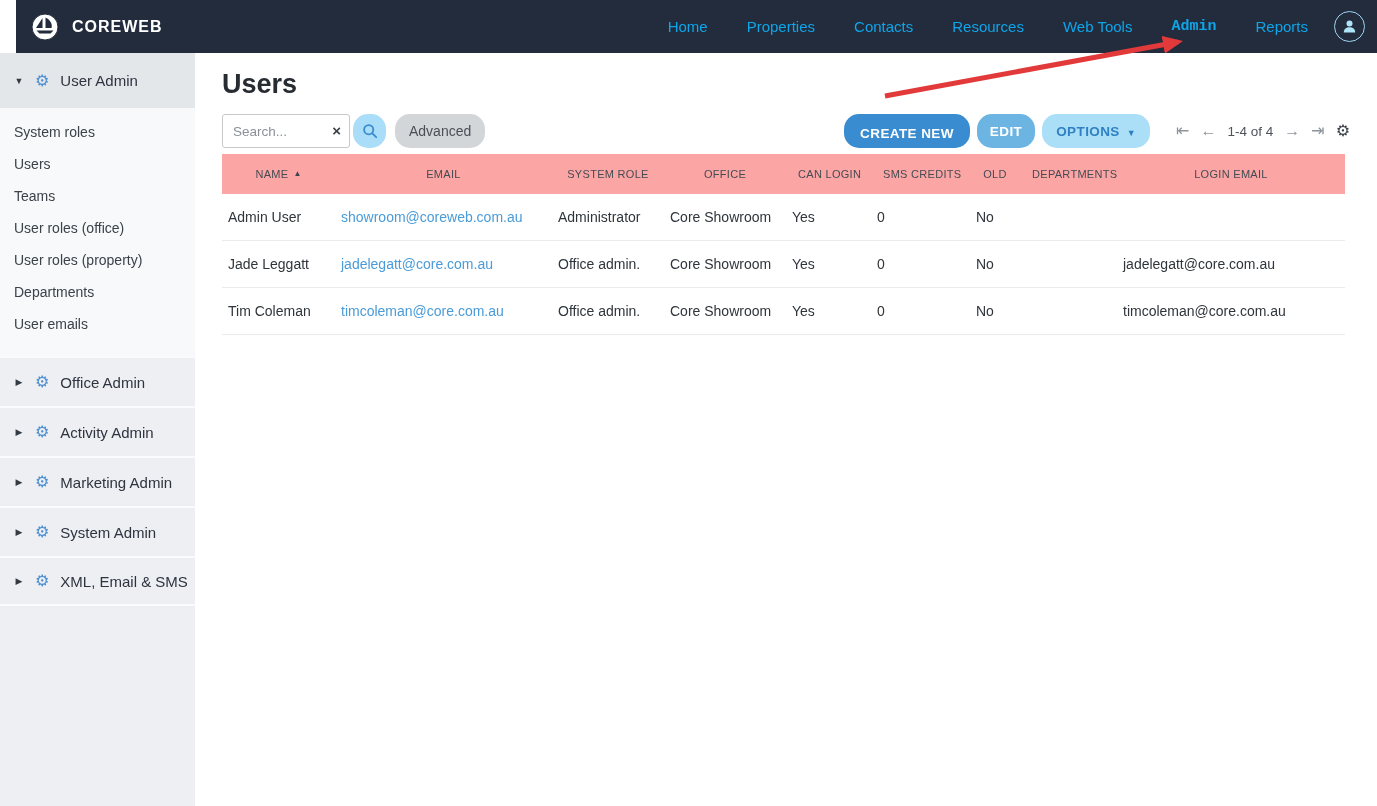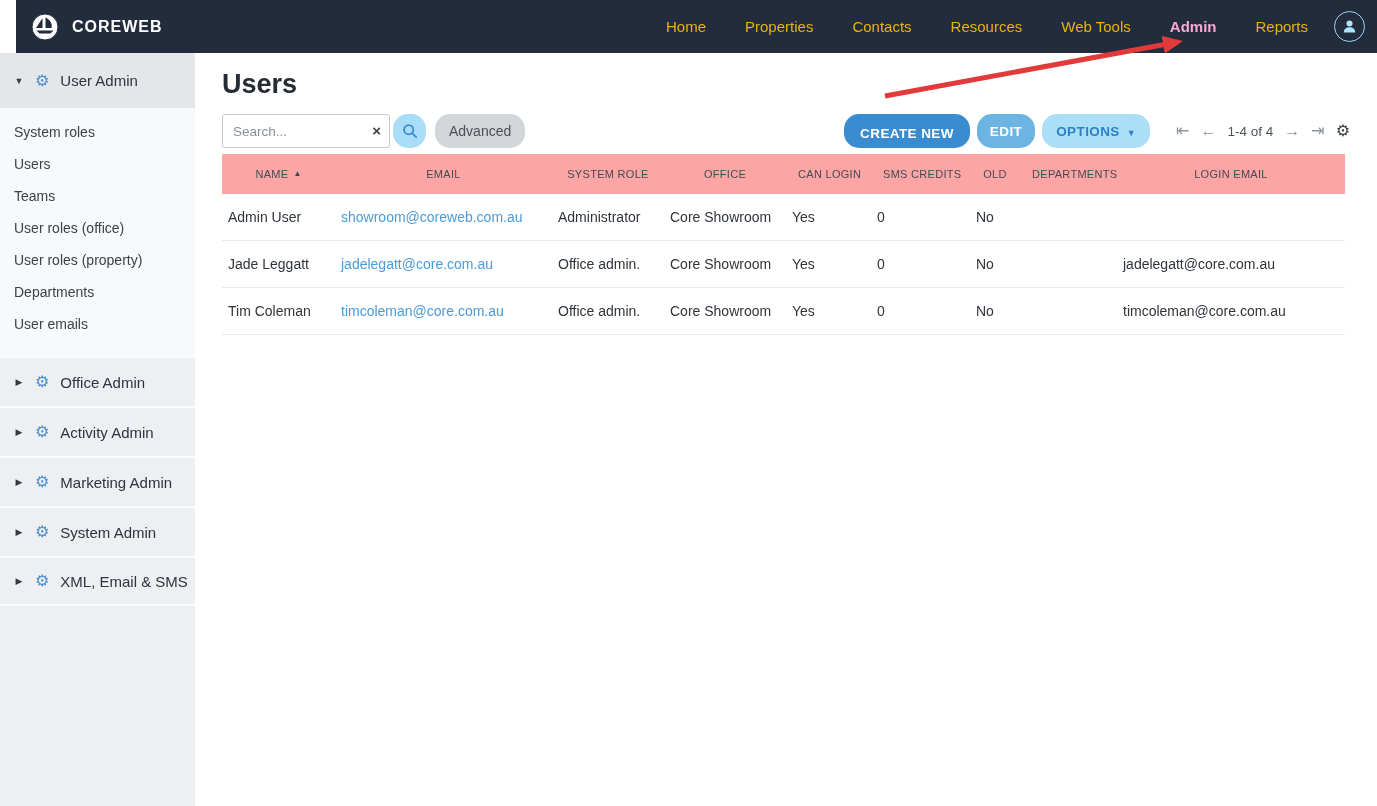--- a/index.html
+++ b/index.html
@@ -5,22 +5,22 @@
   * { margin:0; padding:0; box-sizing:border-box; }
   html,body { width:1377px; height:806px; overflow:hidden; background:#fff;
     font-family:"Liberation Sans","DejaVu Sans",sans-serif; }
 
   
   .topbar { height:53px; background:#222c3d; display:flex; align-items:center;
     padding:0 12px 0 14px; position:relative; z-index:5;margin-left:16px; }
   .brand { display:flex; align-items:center; gap:12px; }
   .brand-name { color:#ffffff; font-size:16px; font-weight:bold; letter-spacing:1px; }
   .top-nav { margin-left:auto; display:flex; align-items:center; gap:39px; }
-  .nav-link { color:#eab308; font-size:15px; text-decoration:none; cursor:pointer; }
-  .nav-link.active { color:#f9a8d4; font-weight:bold; }
+  .nav-link { color:#0ea5e9; font-size:15px; text-decoration:none; cursor:pointer; }
+  .nav-link.active { color:#0ea5e9; font-weight:bold;font-family:Liberation Mono, monospace; }
   .avatar-btn { width:31px; height:31px; border-radius:50%; border:1px solid #9fd4f0;
     margin-left:26px; display:flex; align-items:center; justify-content:center;
     background:transparent; cursor:pointer; }
 
   
   .shell { display:flex; height:753px; }
   .sidebar { width:195px; background:#edeff2; flex:none; }
   .side-section { display:flex; align-items:center; gap:11px; padding:0 0 0 14px;
     height:50px; font-size:15px; color:#2e3440; cursor:pointer; background:#edeff2; }
   .side-section.expanded { background:#e4e7ea; height:55px; }
@@ -30,21 +30,21 @@
   .gear-blue { color:#4d8fd3; font-size:16px; line-height:1; }
   .side-subitems { background:#f7f9fa; padding:8px 0 16px 0; }
   .side-subitem { padding:8px 10px 8px 14px; font-size:14px; color:#3c424a; cursor:pointer; }
 
   
   .content { flex:1; background:#fff; padding:0 27px; position:relative; }
   .page-title { font-size:27px; font-weight:bold; color:#272c33; margin:16px 0 14px 0; }
 
   .toolbar { display:flex; align-items:center; }
   .search-wrap { position:relative; }
-  .search-input { width:168px; height:34px; border:1px solid #c6cacd; border-radius:3px;
+  .search-input { width:128px; height:34px; border:1px solid #c6cacd; border-radius:3px;
     padding:0 28px 0 10px; font-size:13.5px; color:#555; outline:none;
     font-family:"Liberation Sans","DejaVu Sans",sans-serif; }
   .search-input::placeholder { color:#8a9097; }
   .clear-x { position:absolute; right:9px; top:7px; font-size:15px; font-weight:bold;
     color:#3b4046; cursor:pointer; line-height:20px; }
   .btn { border:none; border-radius:15px; height:34px; cursor:pointer;
     font-family:"Liberation Sans","DejaVu Sans",sans-serif; }
   .btn-search { width:33px; background:#a9ddf8; margin-left:3px;
     display:flex; align-items:center; justify-content:center; }
   .btn-advanced { background:#d3d6d9; color:#4a5056; font-size:14px; padding:0 14px; margin-left:9px; }

